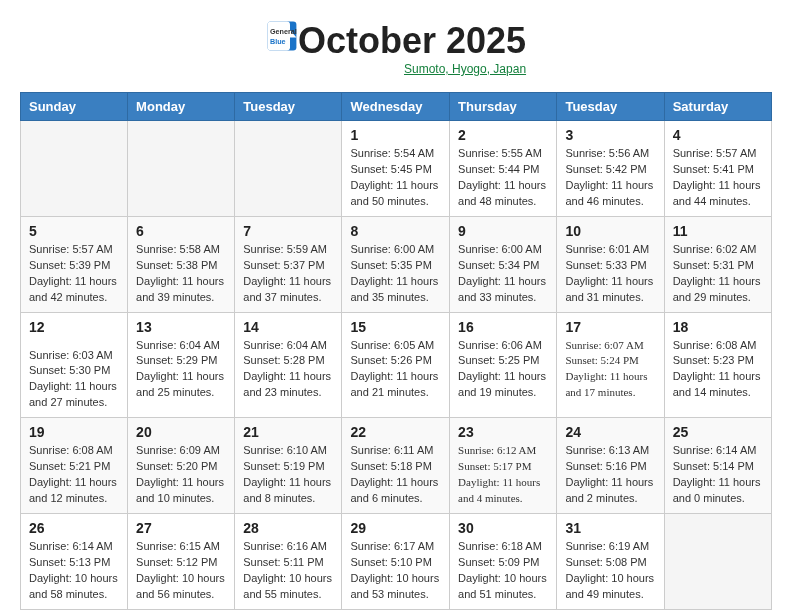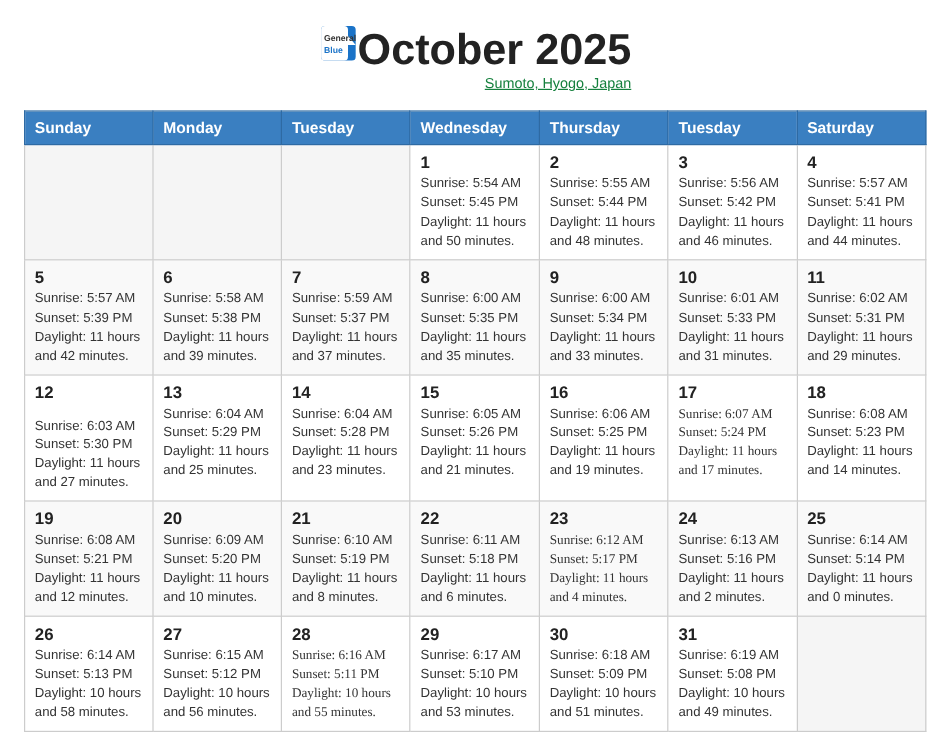--- a/index.html
+++ b/index.html
@@ -282,21 +282,21 @@
 Daylight: 10 hours and 58 minutes.</div>
         </td>
         <td>
           <span class="day-number">27</span>
           <div class="day-info" style="white-space: pre-line;">Sunrise: 6:15 AM
 Sunset: 5:12 PM
 Daylight: 10 hours and 56 minutes.</div>
         </td>
         <td>
           <span class="day-number">28</span>
-          <div class="day-info" style="white-space: pre-line; font-family: Liberation Serif, serif;">Sunrise: 6:16 AM
+          <div class="day-info" style="white-space: pre-line;">Sunrise: 6:16 AM
 Sunset: 5:11 PM
 Daylight: 10 hours and 55 minutes.</div>
         </td>
         <td>
           <span class="day-number">29</span>
           <div class="day-info" style="white-space: pre-line;">Sunrise: 6:17 AM
 Sunset: 5:10 PM
 Daylight: 10 hours and 53 minutes.</div>
         </td>
         <td>

